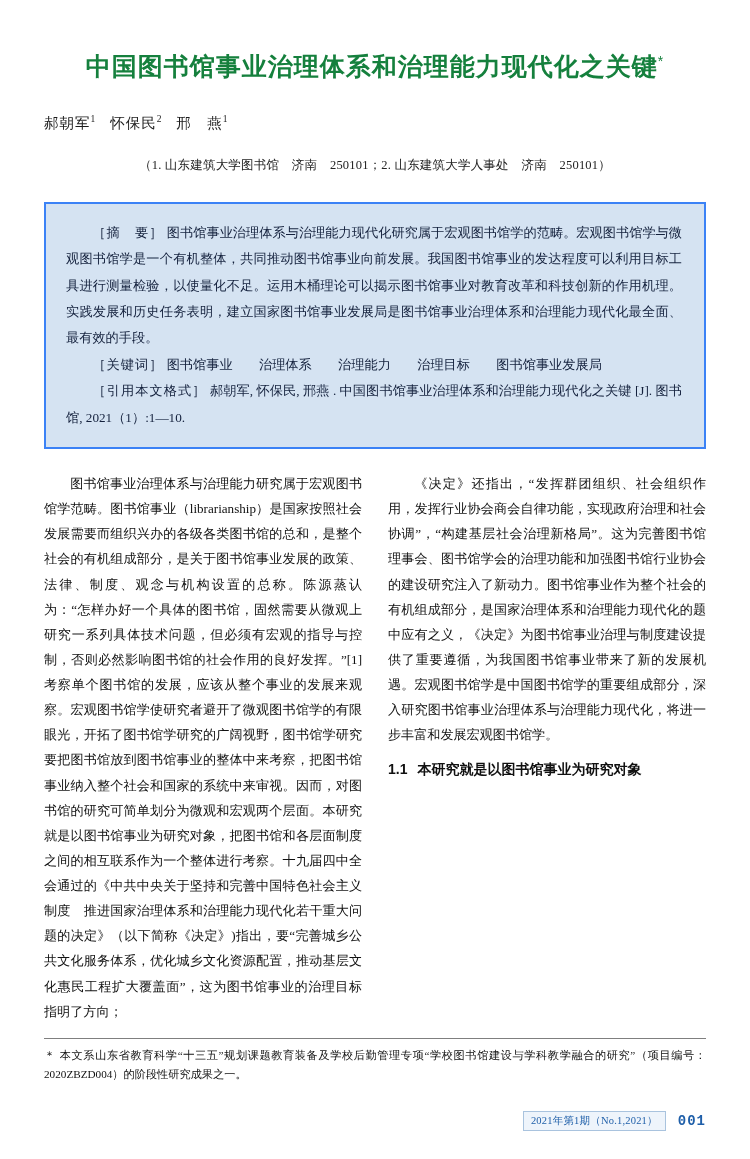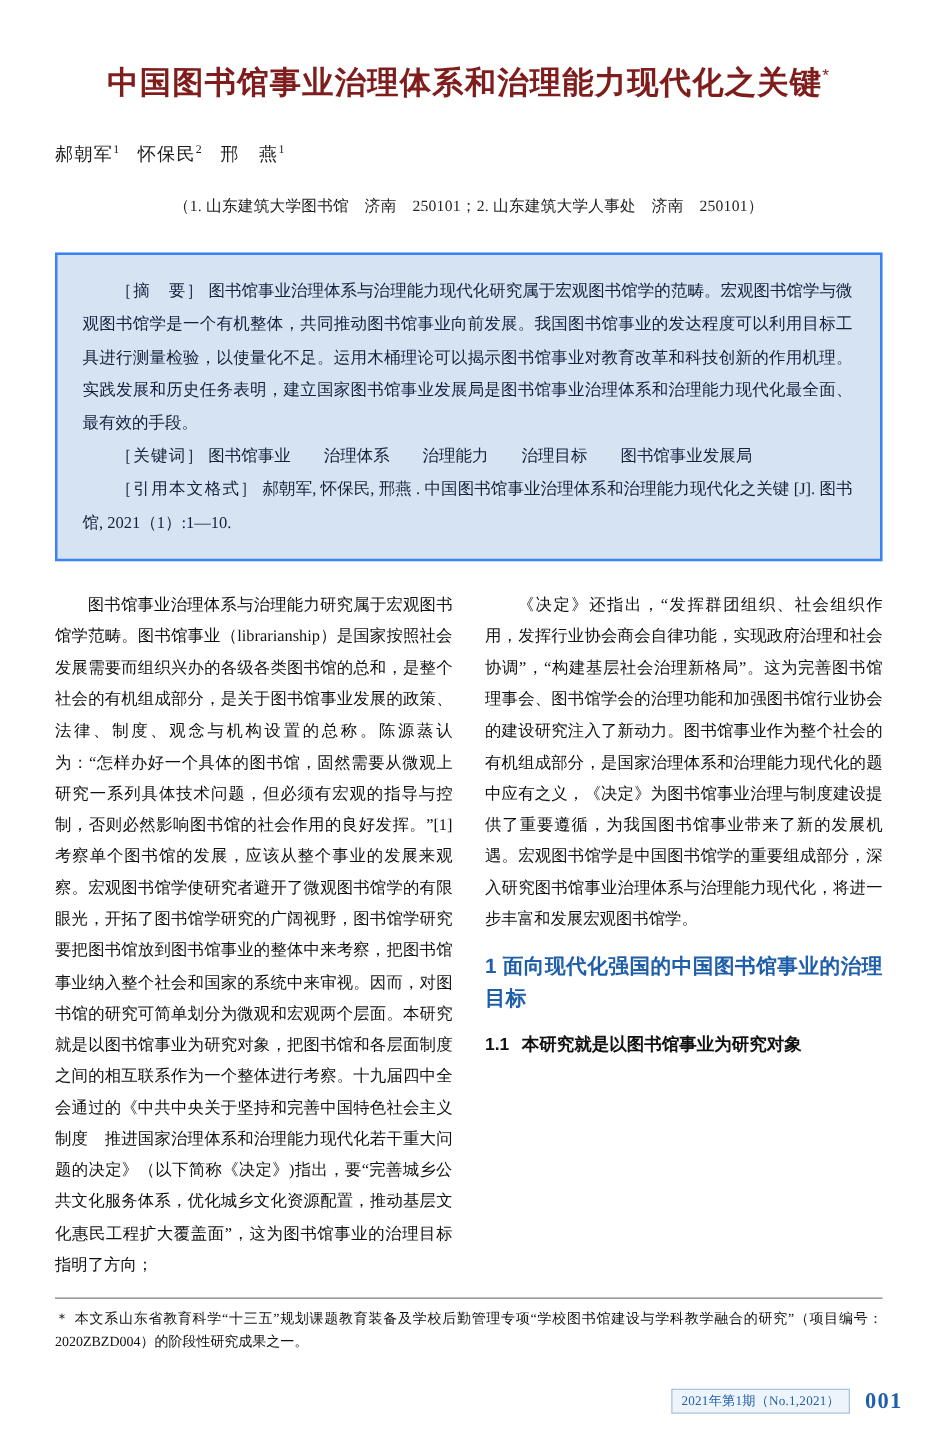--- a/index.html
+++ b/index.html
@@ -21,21 +21,21 @@
     box-sizing: border-box;
     padding: 42px 44px 0 44px;
     position: relative;
   }
   
   .title {
     text-align: center;
     font-size: 25px;
     font-weight: bold;
     letter-spacing: 1px;
-    color: #7f1d1d;
+    color: #15803d;
     line-height: 1.35;
     margin: 8px 0 0 0;
     font-family: "Liberation Sans", "DejaVu Sans", sans-serif;
   }
   .title .star {
     font-size: 14px;
     vertical-align: super;
     font-weight: normal;
   }
   .authors {
@@ -129,39 +129,39 @@
     line-height: 1.75;
     color: #111;
     text-align: justify;
   }
   .footnote .fstar {
     margin-right: 4px;
   }
   
   .footer {
     position: absolute;
-    right: 28px;
+    right: 44px;
     bottom: 28px;
     display: flex;
     align-items: center;
     gap: 12px;
   }
   .footer-issue {
     font-size: 10.5px;
     color: #1f5fa9;
     border: 1px solid #a9c3de;
     background: #eef4fb;
     padding: 2px 7px;
     letter-spacing: 0.2px;
   }
   .footer-page {
-    font-size: 18px;
+    font-size: 14px;
     color: #1f5fa9;
     font-weight: bold;
-    font-family: Liberation Serif, serif;
+    font-family: Liberation Mono, monospace;
     letter-spacing: 1px;
   }
 </style>
 </head>
 <body>
 
 <div class="page">
 
   <h1 class="title">
     <span>中国图书馆事业治理体系和治理能力现代化之关键</span><span class="star">*</span>
@@ -187,21 +187,20 @@
 
   <div class="columns">
 
     <div class="col">
       <p>图书馆事业治理体系与治理能力研究属于宏观图书馆学范畴。图书馆事业（librarianship）是国家按照社会发展需要而组织兴办的各级各类图书馆的总和，是整个社会的有机组成部分，是关于图书馆事业发展的政策、法律、制度、观念与机构设置的总称。陈源蒸认为：“怎样办好一个具体的图书馆，固然需要从微观上研究一系列具体技术问题，但必须有宏观的指导与控制，否则必然影响图书馆的社会作用的良好发挥。”[1] 考察单个图书馆的发展，应该从整个事业的发展来观察。宏观图书馆学使研究者避开了微观图书馆学的有限眼光，开拓了图书馆学研究的广阔视野，图书馆学研究要把图书馆放到图书馆事业的整体中来考察，把图书馆事业纳入整个社会和国家的系统中来审视。因而，对图书馆的研究可简单划分为微观和宏观两个层面。本研究就是以图书馆事业为研究对象，把图书馆和各层面制度之间的相互联系作为一个整体进行考察。十九届四中全会通过的《中共中央关于坚持和完善中国特色社会主义制度　推进国家治理体系和治理能力现代化若干重大问题的决定》（以下简称《决定》)指出，要“完善城乡公共文化服务体系，优化城乡文化资源配置，推动基层文化惠民工程扩大覆盖面”，这为图书馆事业的治理目标指明了方向；</p>
     </div>
 
     <div class="col">
       <p>《决定》还指出，“发挥群团组织、社会组织作用，发挥行业协会商会自律功能，实现政府治理和社会协调”，“构建基层社会治理新格局”。这为完善图书馆理事会、图书馆学会的治理功能和加强图书馆行业协会的建设研究注入了新动力。图书馆事业作为整个社会的有机组成部分，是国家治理体系和治理能力现代化的题中应有之义，《决定》为图书馆事业治理与制度建设提供了重要遵循，为我国图书馆事业带来了新的发展机遇。宏观图书馆学是中国图书馆学的重要组成部分，深入研究图书馆事业治理体系与治理能力现代化，将进一步丰富和发展宏观图书馆学。</p>
 
-      <h2 class="section">1 面向现代化强国的中国图书馆事业的治理目标</h2>
 
       <h3 class="subsection">
         <span class="num">1.1</span><span>本研究就是以图书馆事业为研究对象</span>
       </h3>
 
     </div>
 
   </div>
 
   <div class="footnote-wrap">

